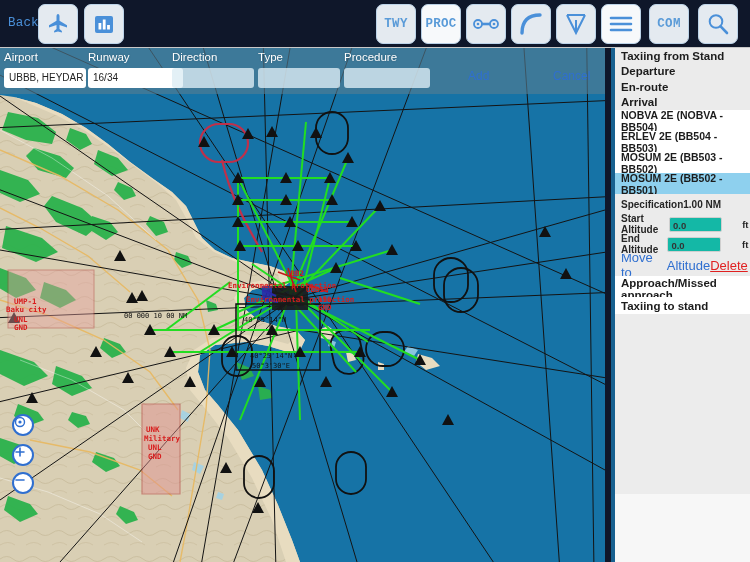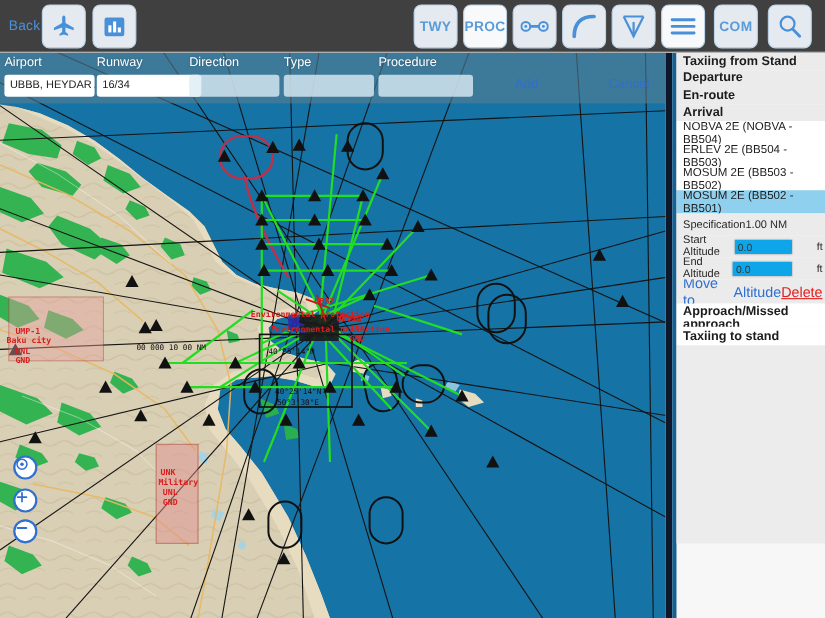--- a/index.html
+++ b/index.html
@@ -7,24 +7,25 @@
     width:750px;height:562px;overflow:hidden;
     font-family:"Liberation Sans",sans-serif;
     background:#ffffff;
     -webkit-font-smoothing:antialiased;
   }
   #app{position:relative;width:750px;height:562px;overflow:hidden;}
 
   
   .toolbar{
     position:absolute;left:0;top:0;width:750px;height:48px;
-    background:#404040;
+    background:#0f172a;
     border-bottom:1px solid #c8c8c8;
     box-sizing:border-box;
     z-index:40;
+    font-family:Liberation Mono, monospace;
   }
   .tb-back{
     position:absolute;left:8px;top:16px;
     font-size:12.5px;color:#4a90d9;letter-spacing:.2px;
   }
   .tbtn{
     position:absolute;top:4px;width:40px;height:40px;
     border:1px solid #bcd3e8;border-radius:7px;
     background:#e4eaf0;
     box-sizing:border-box;
@@ -90,36 +91,36 @@
   }
   .accent{
     position:absolute;left:0;top:0;width:4px;height:100%;
     background:#17608f;
   }
   .rows{position:absolute;left:4px;top:0;right:0;}
   .row{
     position:relative;box-sizing:border-box;
     padding:0 0 0 6px;
     font-size:11.5px;color:#1c1c1c;
-    display:flex;align-items:center;
+    display:flex;align-items:center;font-weight:bold;
   }
   .row.hdr{background:#ebebeb;font-weight:bold;height:15.5px;font-size:11.5px;}
   .row.item{background:#ffffff;height:21px;font-size:10.5px;}
   .row.sel{background:#8ed0ee;height:21px;font-size:10.5px;}
   .row.sub{background:#ebebeb;height:20px;font-size:10px;}
   .row.plain{background:#ffffff;height:17px;font-weight:bold;font-size:11.5px;}
   .row.gap{background:#ffffff;height:4px;}
   .row.tail{background:#ececec;}
 
   .sub-lab{color:#262626;}
   .sub-val{margin-left:0;color:#262626;}
   .sub-in{
     margin-left:auto;margin-right:16px;
     width:66px;height:15px;
-    background:#0ea5e9;border:1px solid #cfcfcf;border-radius:2px;
+    background:#14b8a6;border:1px solid #cfcfcf;border-radius:2px;
     font-size:9.5px;color:#333;padding:0 3px;line-height:15px;
     box-sizing:border-box;overflow:hidden;
   }
   .unit{width:12px;text-align:center;font-size:9.5px;color:#262626;padding-left:3px;}
   .actrow{
     background:#ebebeb;height:22px;display:flex;align-items:center;
     padding-left:6px;padding-right:5px;font-size:13px;
   }
   .act{color:#2f6fd0;}
   .act.del{color:#e02020;margin-left:auto;text-decoration:underline;}

